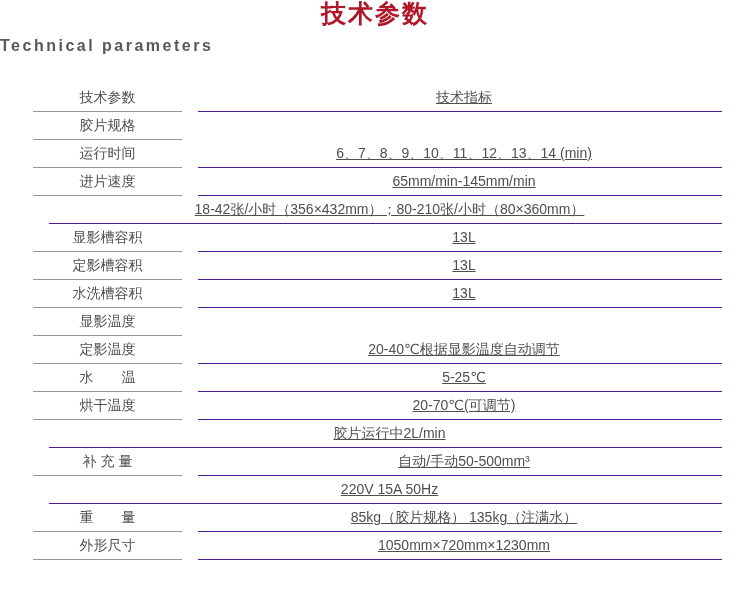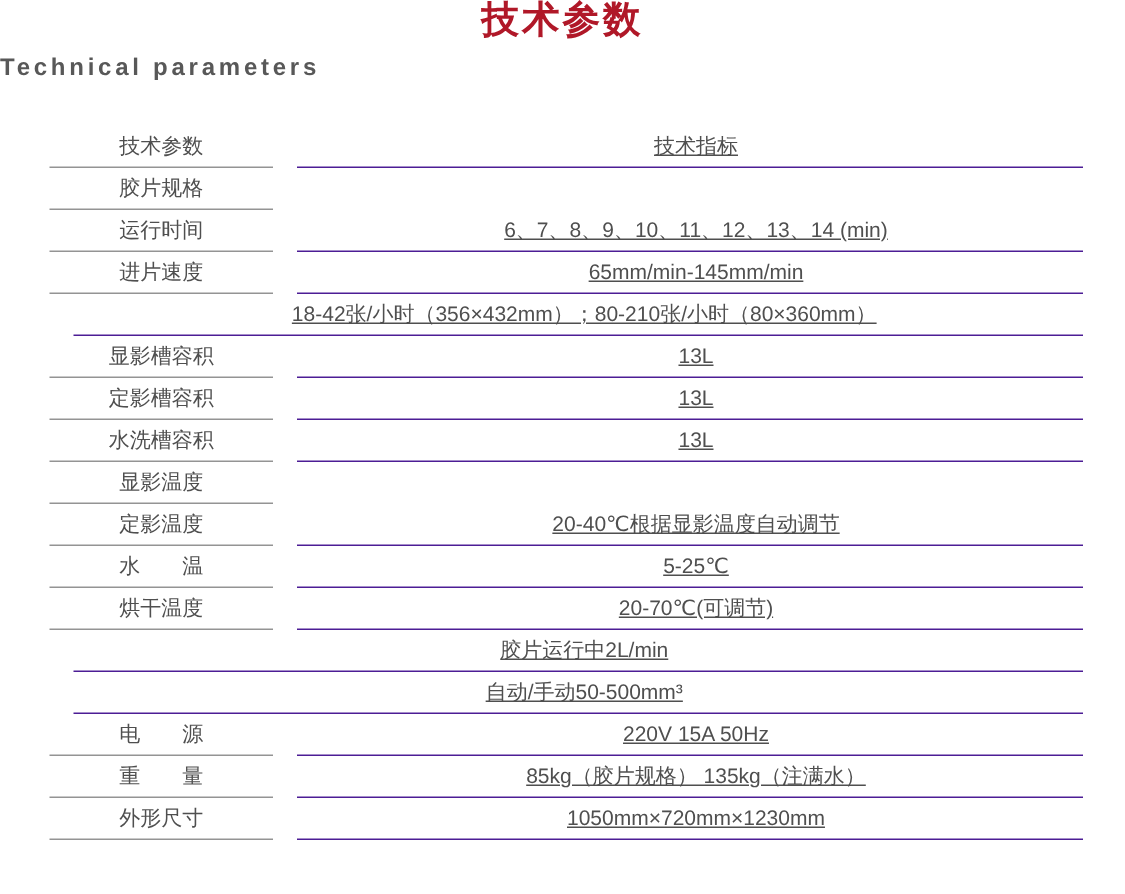--- a/index.html
+++ b/index.html
@@ -140,26 +140,26 @@
     <div class="gap"></div>
     <div class="cell value">20-70℃(可调节)</div>
   </div>
 
   <div class="row">
     <div class="gap"></div>
     <div class="cell value">胶片运行中2L/min</div>
   </div>
 
   <div class="row">
+    <div class="cell label">补 充 量</div>
     <div class="gap"></div>
     <div class="cell value">自动/手动50-500mm³</div>
   </div>
 
   <div class="row">
-    <div class="cell label">电　　源</div>
     <div class="gap"></div>
     <div class="cell value">220V 15A 50Hz</div>
   </div>
 
   <div class="row">
     <div class="cell label">重　　量</div>
     <div class="gap"></div>
     <div class="cell value">85kg（胶片规格） 135kg（注满水）</div>
   </div>
 

